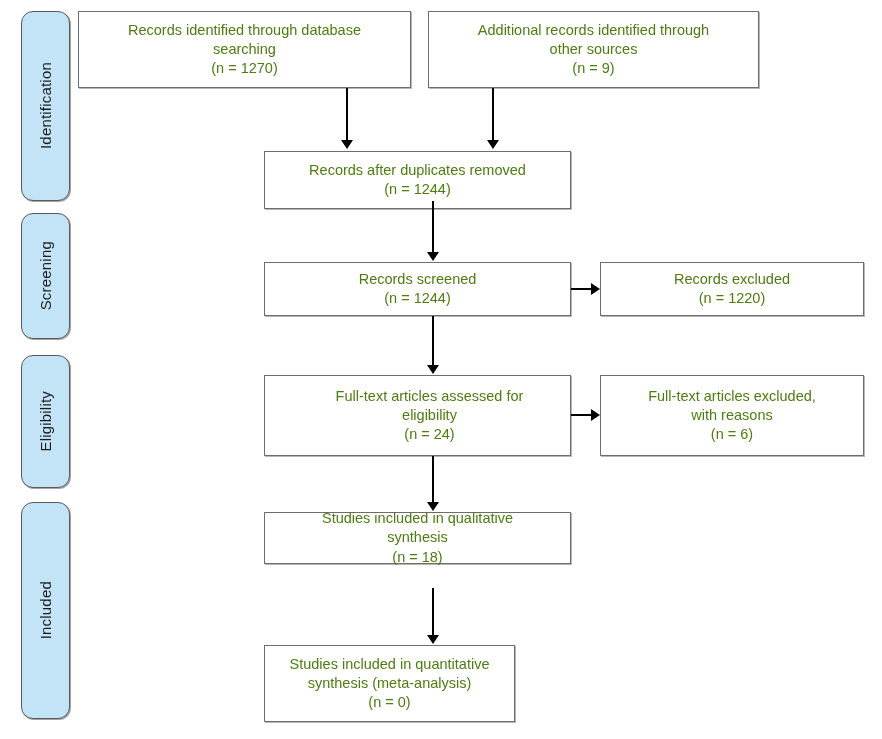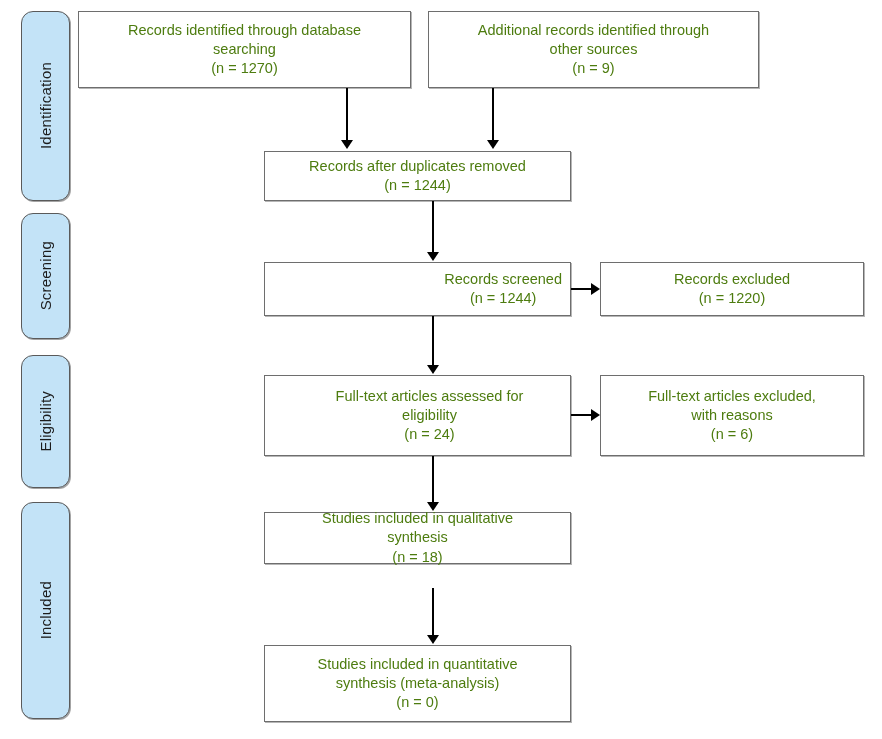--- a/index.html
+++ b/index.html
@@ -121,29 +121,29 @@
 other sources
 (n = 9)</span>
   </div>
 
   <div class="v-line" style="left:346px; top:88px; height:52px;"></div>
   <div class="arrow-down" style="left:341px; top:140px;"></div>
 
   <div class="v-line" style="left:492px; top:88px; height:52px;"></div>
   <div class="arrow-down" style="left:487px; top:140px;"></div>
 
-  <div class="flow-box" style="left:264px; top:151px; width:307px; height:50px;">
+  <div class="flow-box" style="left:264px; top:151px; width:307px; height:58px;">
     <span class="box-text">Records after duplicates removed
 (n = 1244)</span>
   </div>
 
   <div class="v-line" style="left:432px; top:201px; height:51px;"></div>
   <div class="arrow-down" style="left:427px; top:252px;"></div>
 
-  <div class="flow-box" style="left:264px; top:262px; width:307px; height:54px;justify-content:flex-end;">
+  <div class="flow-box" style="left:264px; top:262px; width:307px; height:54px;">
     <span class="box-text">Records screened
 (n = 1244)</span>
   </div>
 
   <div class="h-line" style="left:571px; top:288px; width:20px;"></div>
   <div class="arrow-right" style="left:591px; top:283px;"></div>
 
   <div class="flow-box" style="left:600px; top:262px; width:264px; height:54px;">
     <span class="box-text">Records excluded
 (n = 1220)</span>
@@ -172,19 +172,19 @@
 
   <div class="flow-box" style="left:264px; top:512px; width:307px; height:52px;">
     <span class="box-text">Studies included in qualitative
 synthesis
 (n = 18)</span>
   </div>
 
   <div class="v-line" style="left:432px; top:588px; height:47px;"></div>
   <div class="arrow-down" style="left:427px; top:635px;"></div>
 
-  <div class="flow-box" style="left:264px; top:645px; width:307px; height:77px;">
+  <div class="flow-box" style="left:264px; top:645px; width:251px; height:77px;">
     <span class="box-text">Studies included in quantitative
 synthesis (meta-analysis)
 (n = 0)</span>
   </div>
 
 </div>
 
 </body></html>

